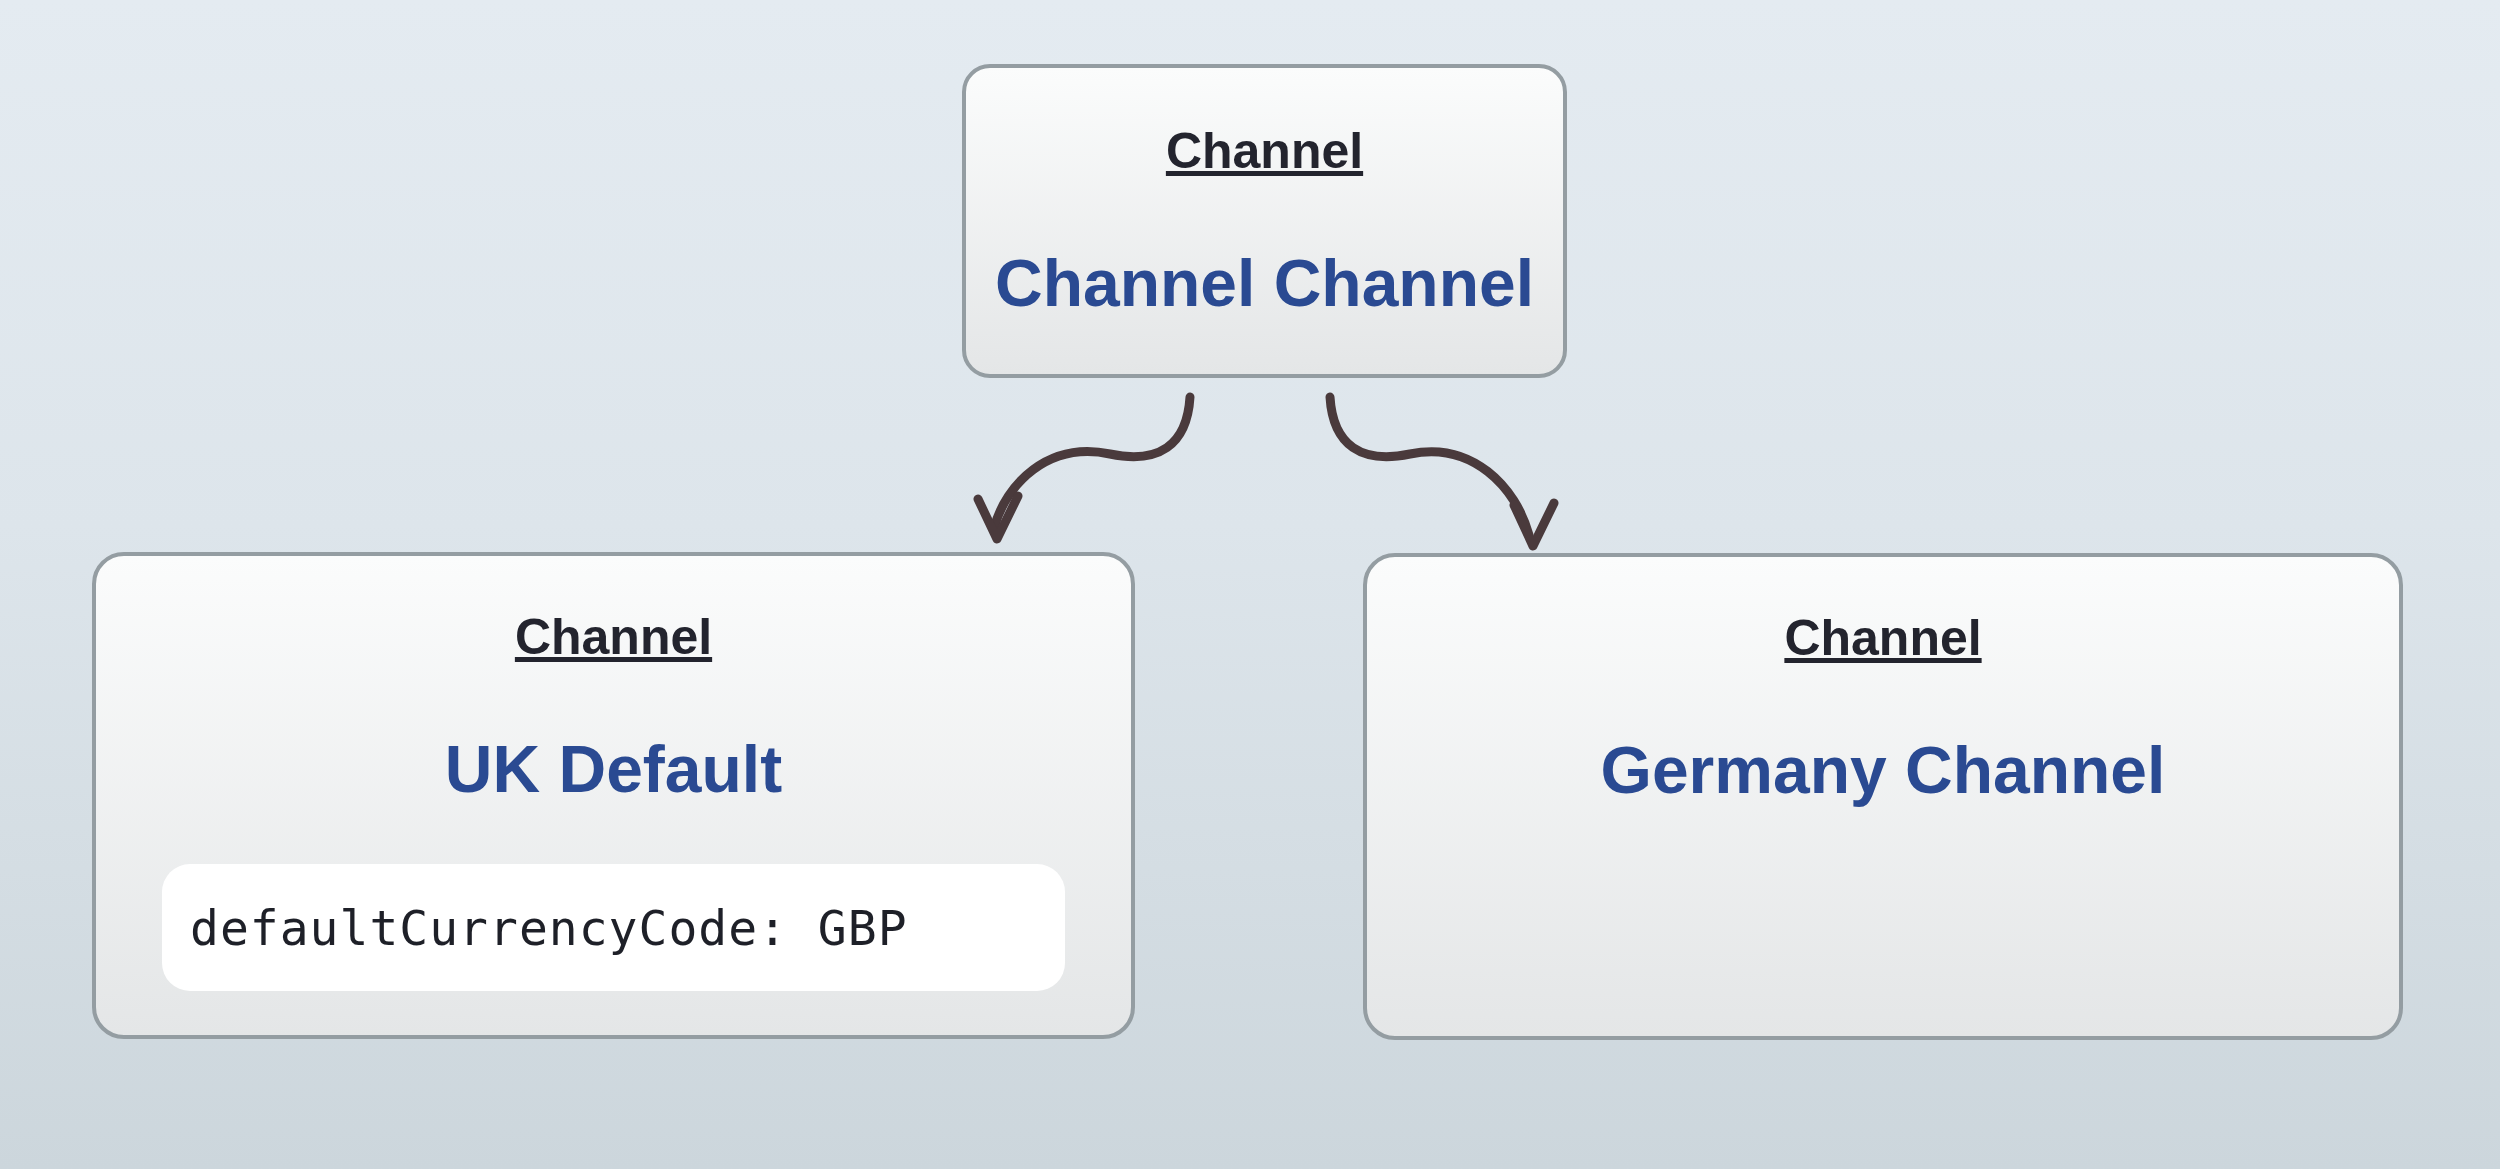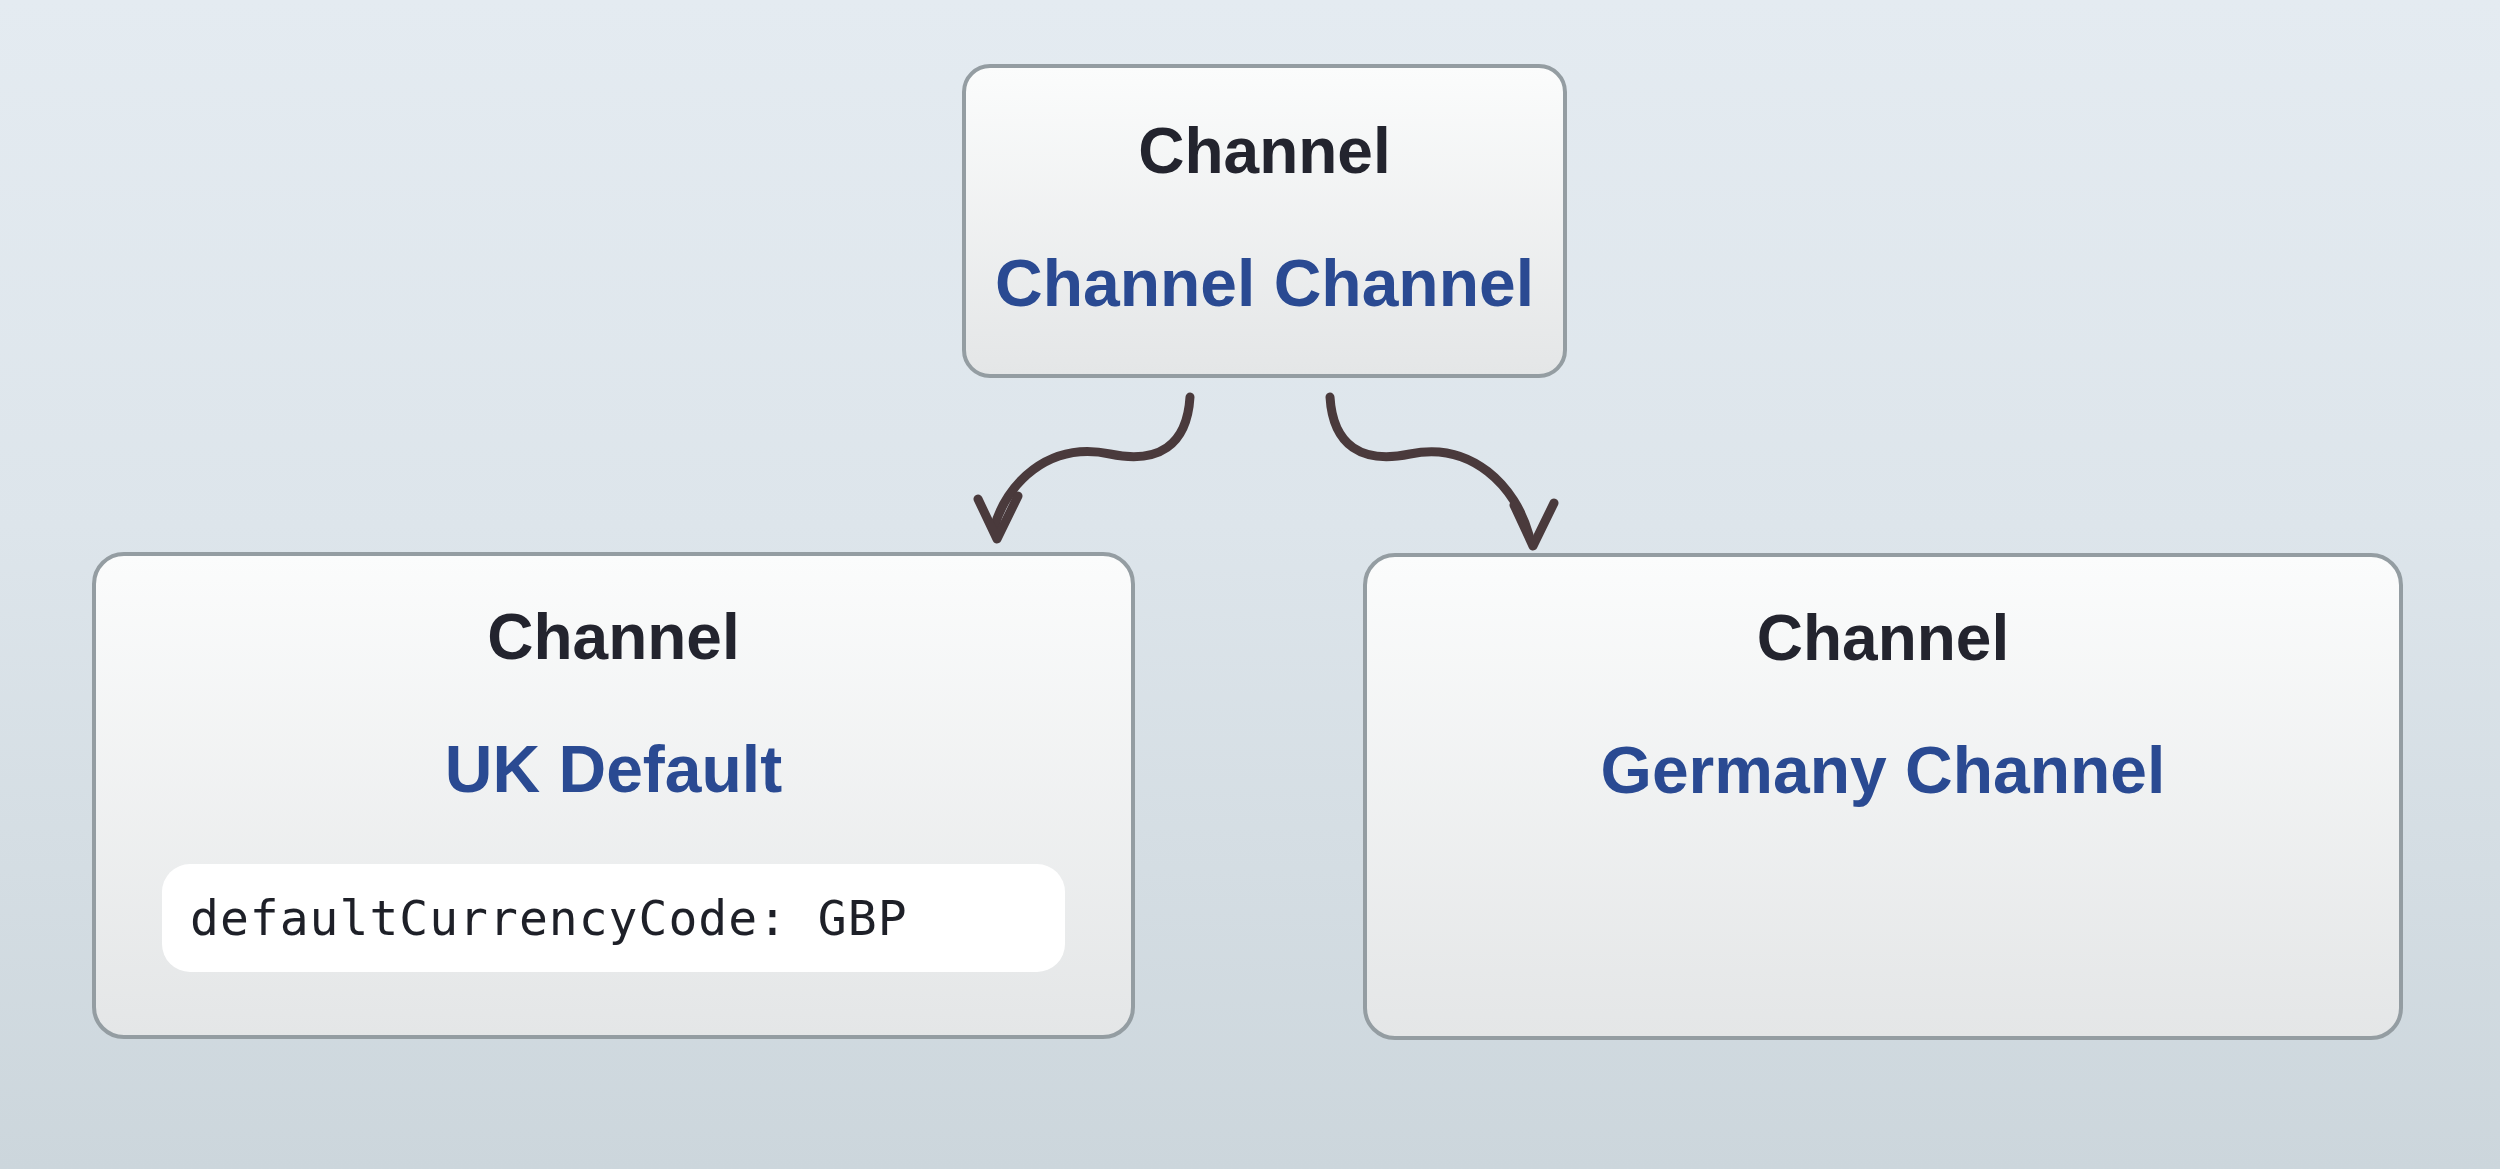--- a/index.html
+++ b/index.html
@@ -25,34 +25,34 @@
     border:4px solid var(--node-border);
     border-radius:32px;
     background:linear-gradient(180deg,var(--node-fill-top) 0%, var(--node-fill-bottom) 100%);
     display:flex;flex-direction:column;align-items:center;
   }
   .node-root{left:962px;top:64px;width:605px;height:314px;border-radius:28px;}
   .node-uk{left:92px;top:552px;width:1043px;height:487px;}
   .node-de{left:1363px;top:553px;width:1040px;height:487px;}
   .entity{
     margin-top:48px;
-    font-size:64px;font-weight:bold;line-height:66px;
-    color:var(--entity-text);letter-spacing:0px;
+    font-size:50px;font-weight:bold;line-height:66px;
+    color:var(--entity-text);letter-spacing:0px;text-decoration:underline;
   }
   .node-root .entity{margin-top:50px;}
   .name{
     margin-top:66px;
     font-size:66px;font-weight:bold;line-height:66px;
     color:var(--name-text);
   }
   .attr-pill{
     margin-top:62px;
     align-self:stretch;
     margin-left:66px;margin-right:66px;
-    height:108px;border-radius:28px;
+    height:127px;border-radius:28px;
     background:var(--attr-bg);
     display:flex;align-items:center;
     padding-left:28px;
   }
   .attr-text{
     font-family:"DejaVu Sans Mono","Liberation Mono",monospace;
     font-size:48px;color:var(--attr-text);letter-spacing:1px;
   }
 </style>
 </head>

